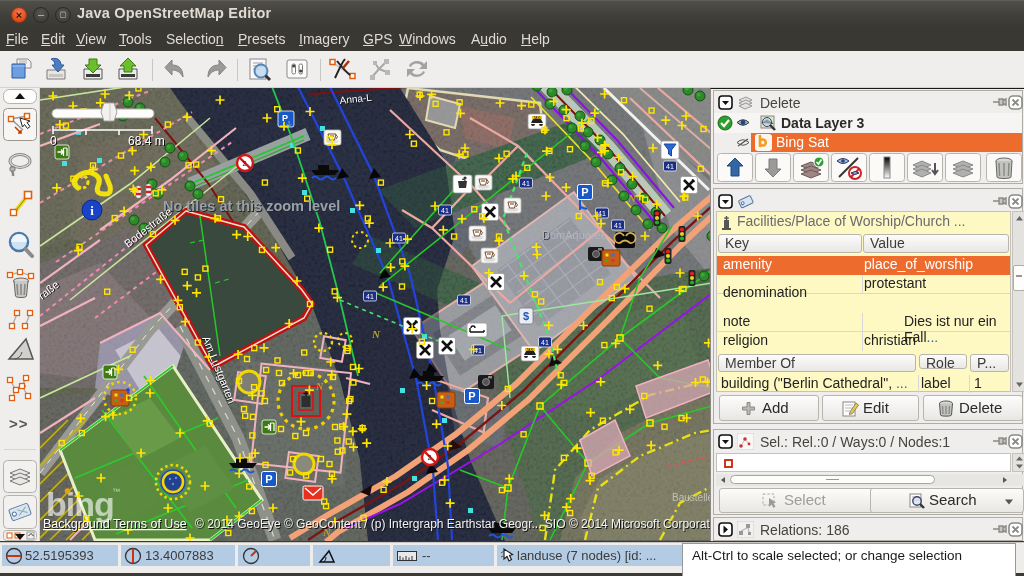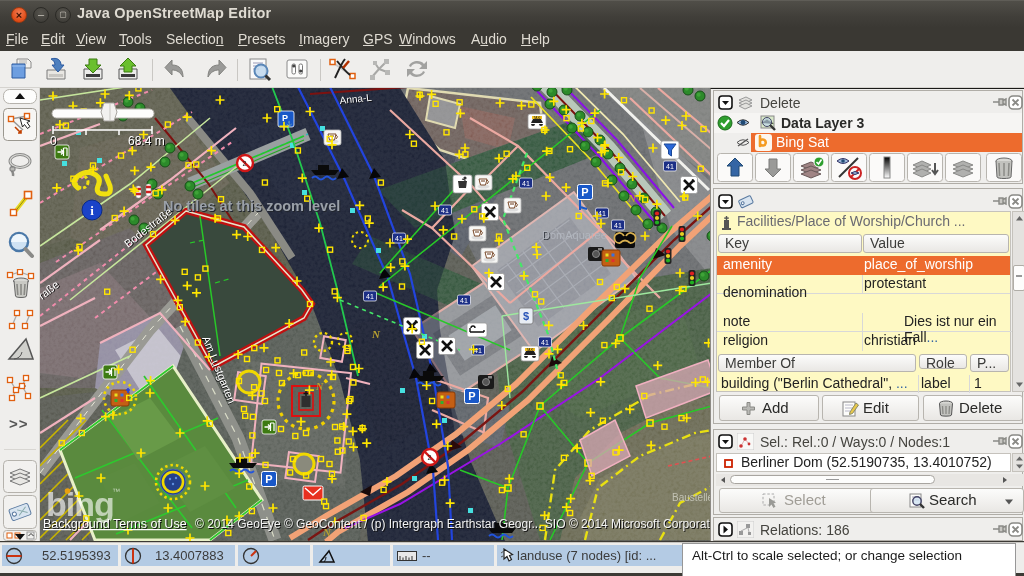--- a/index.html
+++ b/index.html
@@ -1379,21 +1379,20 @@
   <svg style="position:absolute;left:294px;top:2px" width="15" height="15" viewBox="0 0 15 15">
             <rect x="1" y="1" width="13" height="13" rx="4" fill="#fff" stroke="#8a8a86" stroke-width="1.6"></rect>
             <path d="M4.5 4.5 L10.5 10.5 M10.5 4.5 L4.5 10.5" stroke="#8a8a86" stroke-width="1.8"></path>
           </svg>
  </div>
 
  <div style="position:absolute;left:2px;top:23px;width:295px;height:19px;background:#fff;border:1px solid #c5c2bc;">
   <svg style="position:absolute;left:7px;top:5px" width="9" height="9" viewBox="0 0 9 9">
             <rect x="1" y="1" width="7" height="7" fill="#fff" stroke="#cc2200" stroke-width="1.8"></rect>
           </svg>
-  <span style="position:absolute;left:24px;top:0px;font-size:14px;color:#222;white-space:nowrap;">Berliner Dom (52.5190735, 13.4010752)</span>
  </div>
 
  <div style="position:absolute;left:298px;top:23px;width:14px;height:19px;background:#e4e2df;border:1px solid #c5c2bc;">
   <svg style="position:absolute;left:1px;top:0px" width="11" height="9" viewBox="0 0 11 9">
             <path d="M2 6.5 L5.5 2.5 L9 6.5Z" fill="#666"></path>
           </svg>
   <svg style="position:absolute;left:1px;bottom:0px" width="11" height="9" viewBox="0 0 11 9">
             <path d="M2 2.5 L5.5 6.5 L9 2.5Z" fill="#666"></path>
           </svg>
  </div>
@@ -1459,29 +1458,29 @@
 </div>
 </div>
 
 <div id="statusbar">
 
  <div class="seg" style="left:2px;width:116px;">
   <svg style="position:absolute;left:3px;top:2px" width="18" height="18" viewBox="0 0 18 18">
           <circle cx="9" cy="9" r="7.5" fill="none" stroke="#333" stroke-width="1.3"></circle>
           <path d="M1.5 9 L16.5 9" stroke="#cc3311" stroke-width="2"></path>
         </svg>
-  <span style="margin-left:40px;">52.5195393</span>
+  <span style="margin-left:23px;">52.5195393</span>
  </div>
 
  <div class="seg" style="left:121px;width:114px;">
   <svg style="position:absolute;left:3px;top:2px" width="18" height="18" viewBox="0 0 18 18">
           <circle cx="9" cy="9" r="7.5" fill="none" stroke="#333" stroke-width="1.3"></circle>
           <path d="M9 1.5 L9 16.5" stroke="#cc3311" stroke-width="2"></path>
         </svg>
-  <span style="margin-left:34px;">13.4007883</span>
+  <span style="margin-left:24px;">13.4007883</span>
  </div>
 
  <div class="seg" style="left:238px;width:72px;">
   <svg style="position:absolute;left:4px;top:2px" width="18" height="18" viewBox="0 0 18 18">
           <circle cx="9" cy="9" r="7.5" fill="none" stroke="#333" stroke-width="1.3"></circle>
           <path d="M9 9 L14 4" stroke="#cc3311" stroke-width="2"></path>
         </svg>
  </div>
 
  <div class="seg" style="left:313px;width:77px;">

